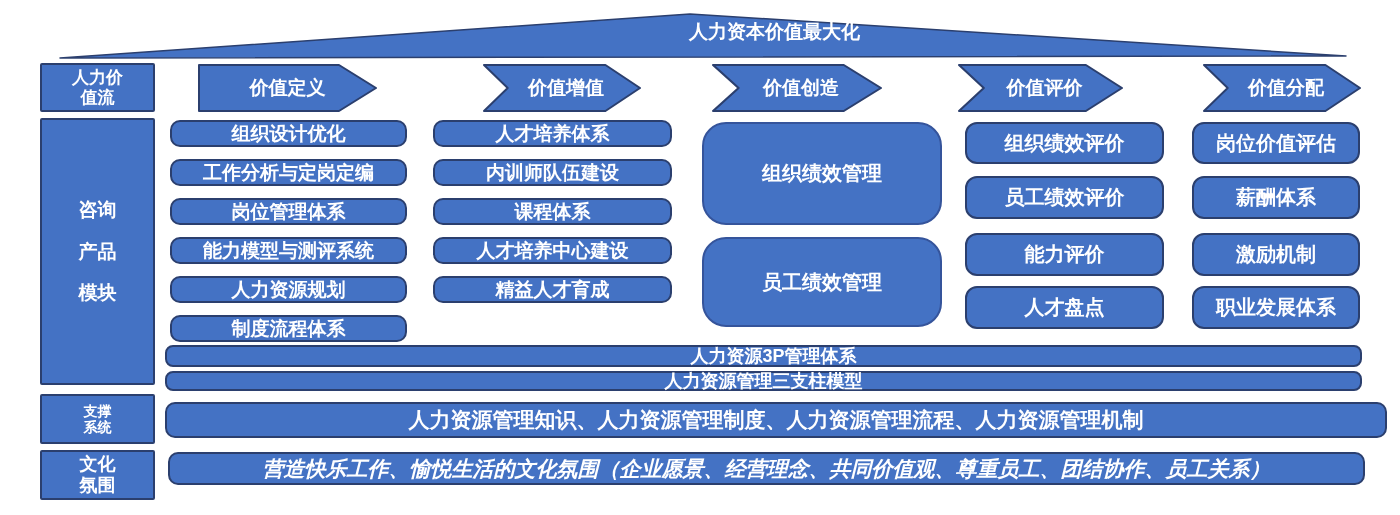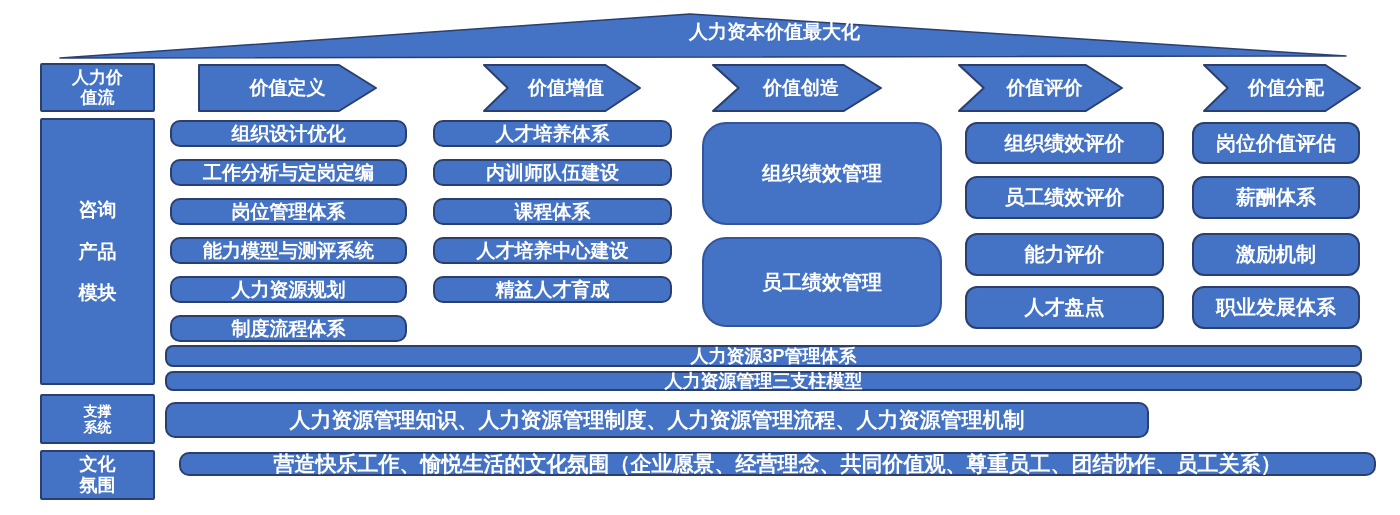--- a/index.html
+++ b/index.html
@@ -121,21 +121,21 @@
   <div class="box r12 mid" style="left:1192px;top:233px;width:168px;height:43px;">激励机制</div>
   <div class="box r12 mid" style="left:1192px;top:286px;width:168px;height:43px;">职业发展体系</div>
 
   <div class="box bar" style="left:165px;top:345px;width:1197px;height:22px;padding-left:20px;">人力资源3P管理体系</div>
   <div class="box bar" style="left:165px;top:371px;width:1197px;height:20px;">人力资源管理三支柱模型</div>
 
   <div class="box label" style="left:40px;top:394px;width:115px;height:50px;font-size:14px;">
     <span>支撑</span>
     <span>系统</span>
   </div>
-  <div class="box bigbar" style="left:165px;top:402px;width:984px;height:36px;">人力资源管理知识、人力资源管理制度、人力资源管理流程、人力资源管理机制</div>
+  <div class="box bigbar" style="left:165px;top:402px;width:1222px;height:36px;">人力资源管理知识、人力资源管理制度、人力资源管理流程、人力资源管理机制</div>
 
   <div class="box label" style="left:40px;top:450px;width:115px;height:50px;font-size:18px;">
     <span>文化</span>
     <span>氛围</span>
   </div>
-  <div class="box bigbar" style="left:179px;top:452px;width:1197px;height:24px;">营造快乐工作、愉悦生活的文化氛围（企业愿景、经营理念、共同价值观、尊重员工、团结协作、员工关系）</div>
+  <div class="box bigbar" style="left:168px;top:452px;width:1197px;height:33px;font-style:italic;">营造快乐工作、愉悦生活的文化氛围（企业愿景、经营理念、共同价值观、尊重员工、团结协作、员工关系）</div>
 
 </div>
 
 </body></html>

